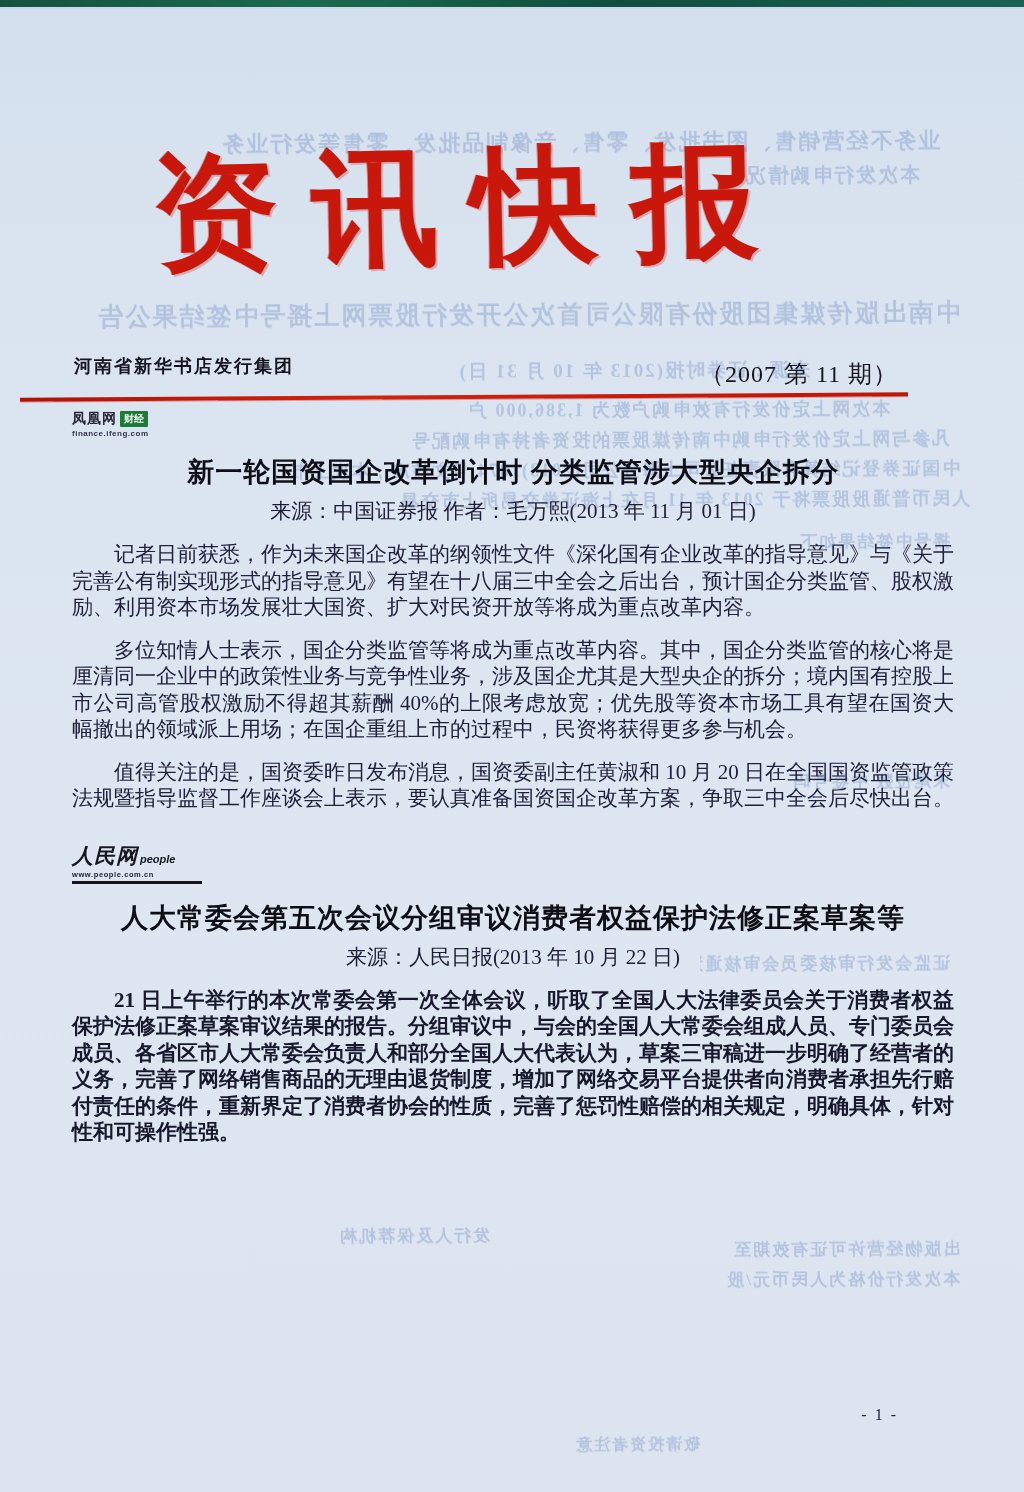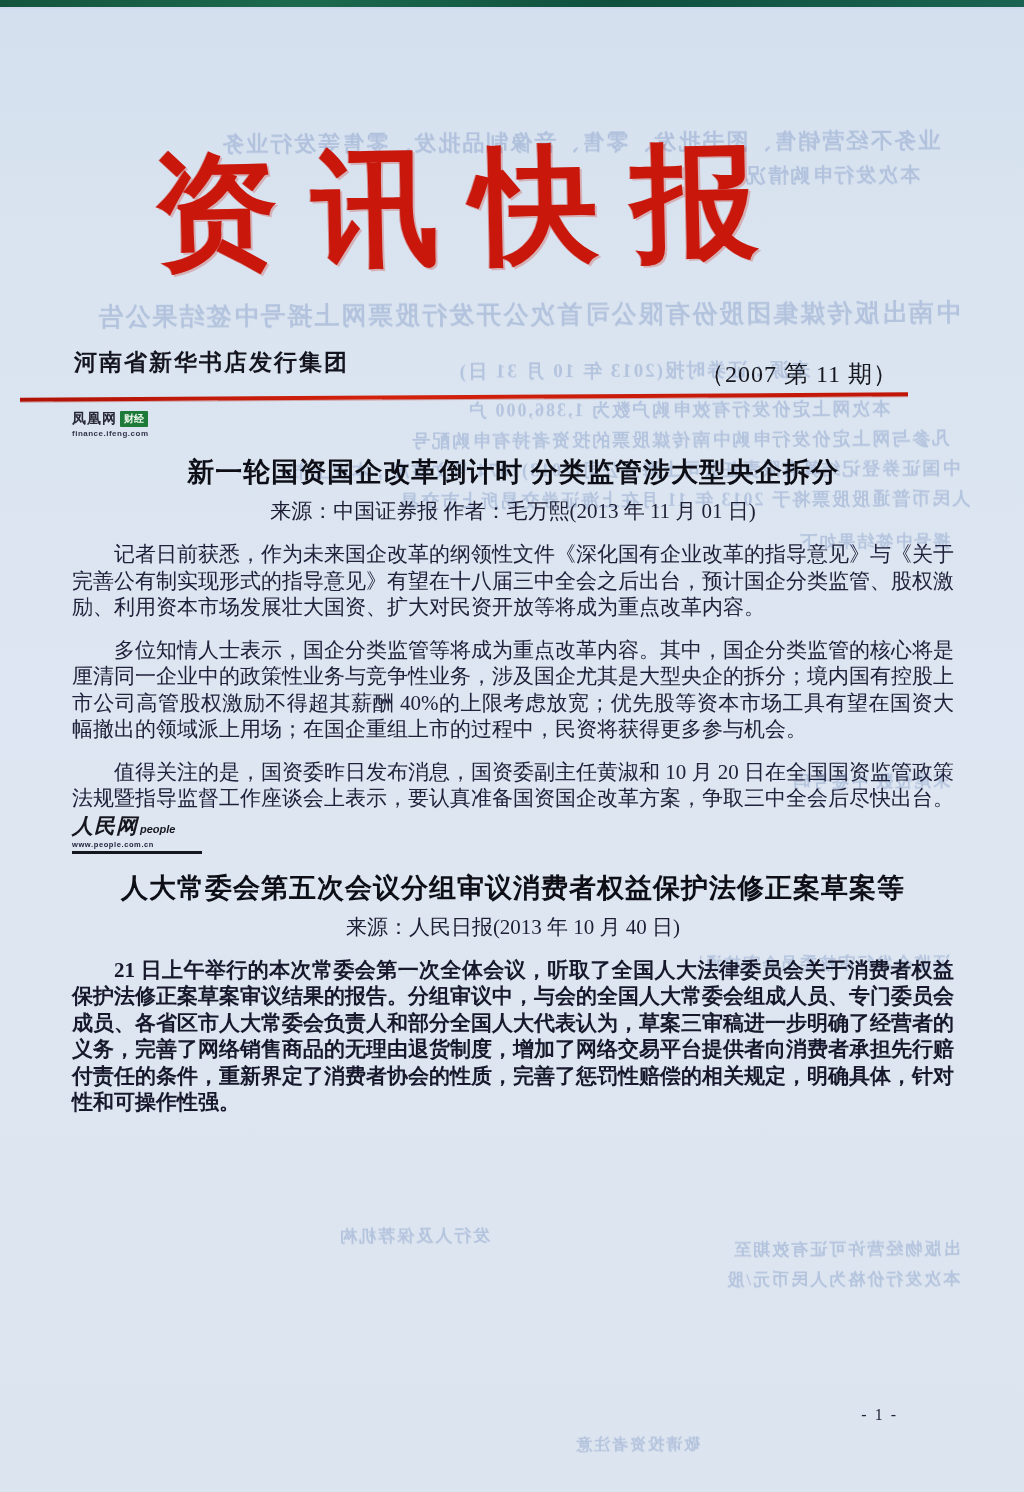--- a/index.html
+++ b/index.html
@@ -40,21 +40,21 @@
     font-size:126px; line-height:1.25; font-weight:bold;
     color:#c9170b;
     letter-spacing:34px;
     transform:rotate(-1.2deg);
     text-shadow:2px 2px 0 rgba(201,23,11,.25), -1px 0 0 rgba(201,23,11,.4);
   }
   .pub-row {
     position:absolute; top:346px; left:74px; right:126px;
     display:flex; justify-content:space-between; align-items:flex-end;
   }
-  .publisher { font-size:23px; font-weight:bold; letter-spacing:2px; color:#14151f; }
+  .publisher { font-size:18px; font-weight:bold; letter-spacing:2px; color:#14151f; }
   .issue { font-size:24px; color:#17181f; position:relative; top:12px; letter-spacing:1px; }
   .red-rule {
     position:absolute; top:395px; left:20px; width:888px; height:4px;
     background:linear-gradient(90deg,#b01205,#d3210d 40%,#c01507);
     transform:rotate(-.35deg);
     box-shadow:0 1px 0 rgba(176,18,5,.3);
   }
 
   
   .content { position:absolute; left:72px; top:404px; width:882px; }
@@ -75,21 +75,21 @@
   .ifeng-row { display:flex; align-items:center; gap:3px; }
   .ifeng-main { font-family:"Liberation Sans","DejaVu Sans",sans-serif; font-size:14px; font-weight:bold; color:#272735; letter-spacing:1px; }
   .ifeng-badge {
     font-family:"Liberation Sans","DejaVu Sans",sans-serif;
     font-size:10px; font-weight:bold; color:#eaf5ea;
     background:#1d7a38; padding:1px 4px; border-radius:1px;
   }
   .ifeng-sub { font-family:"Liberation Sans","DejaVu Sans",sans-serif; font-size:8px; font-weight:bold; color:#33344a; margin-top:1px; letter-spacing:.5px; }
 
   
-  .people-logo { margin-top:0; width:130px; border-bottom:3px solid #16161f; padding-bottom:2px; }
+  .people-logo { margin-top:30px; width:130px; border-bottom:3px solid #16161f; padding-bottom:2px; }
   .people-row { display:flex; align-items:baseline; gap:2px; }
   .people-main { font-style:italic; font-weight:bold; font-size:21px; color:#16161f; letter-spacing:1px; }
   .people-tag { font-family:"Liberation Sans","DejaVu Sans",sans-serif; font-style:italic; font-weight:bold; font-size:11px; color:#16161f; }
   .people-sub { font-family:"Liberation Sans","DejaVu Sans",sans-serif; font-size:7.5px; font-weight:bold; color:#23243a; letter-spacing:.6px; }
 
   .souhu-label { margin-top:30px; font-size:21px; font-weight:bold; color:#121320; letter-spacing:1px; }
 
   .page-number {
     position:absolute; top:1406px; right:126px;
     font-size:16px; letter-spacing:2px; color:#23243a;
@@ -146,21 +146,21 @@
 
     <section class="article">
       <div class="people-logo">
         <div class="people-row">
           <span class="people-main">人民网</span>
           <span class="people-tag">people</span>
         </div>
         <div class="people-sub">www.people.com.cn</div>
       </div>
       <h2 class="headline">人大常委会第五次会议分组审议消费者权益保护法修正案草案等</h2>
-      <div class="byline">来源：人民日报(2013 年 10 月 40 日)</div>
+      <div class="byline">来源：人民日报(2013 年 10 月 22 日)</div>
       <p class="body-p strong">21 日上午举行的本次常委会第一次全体会议，听取了全国人大法律委员会关于消费者权益保护法修正案草案审议结果的报告。分组审议中，与会的全国人大常委会组成人员、专门委员会成员、各省区市人大常委会负责人和部分全国人大代表认为，草案三审稿进一步明确了经营者的义务，完善了网络销售商品的无理由退货制度，增加了网络交易平台提供者向消费者承担先行赔付责任的条件，重新界定了消费者协会的性质，完善了惩罚性赔偿的相关规定，明确具体，针对性和可操作性强。</p>
     </section>
 
 
   </main>
 
   <div class="page-number">- 1 -</div>
 
 </div>
 

